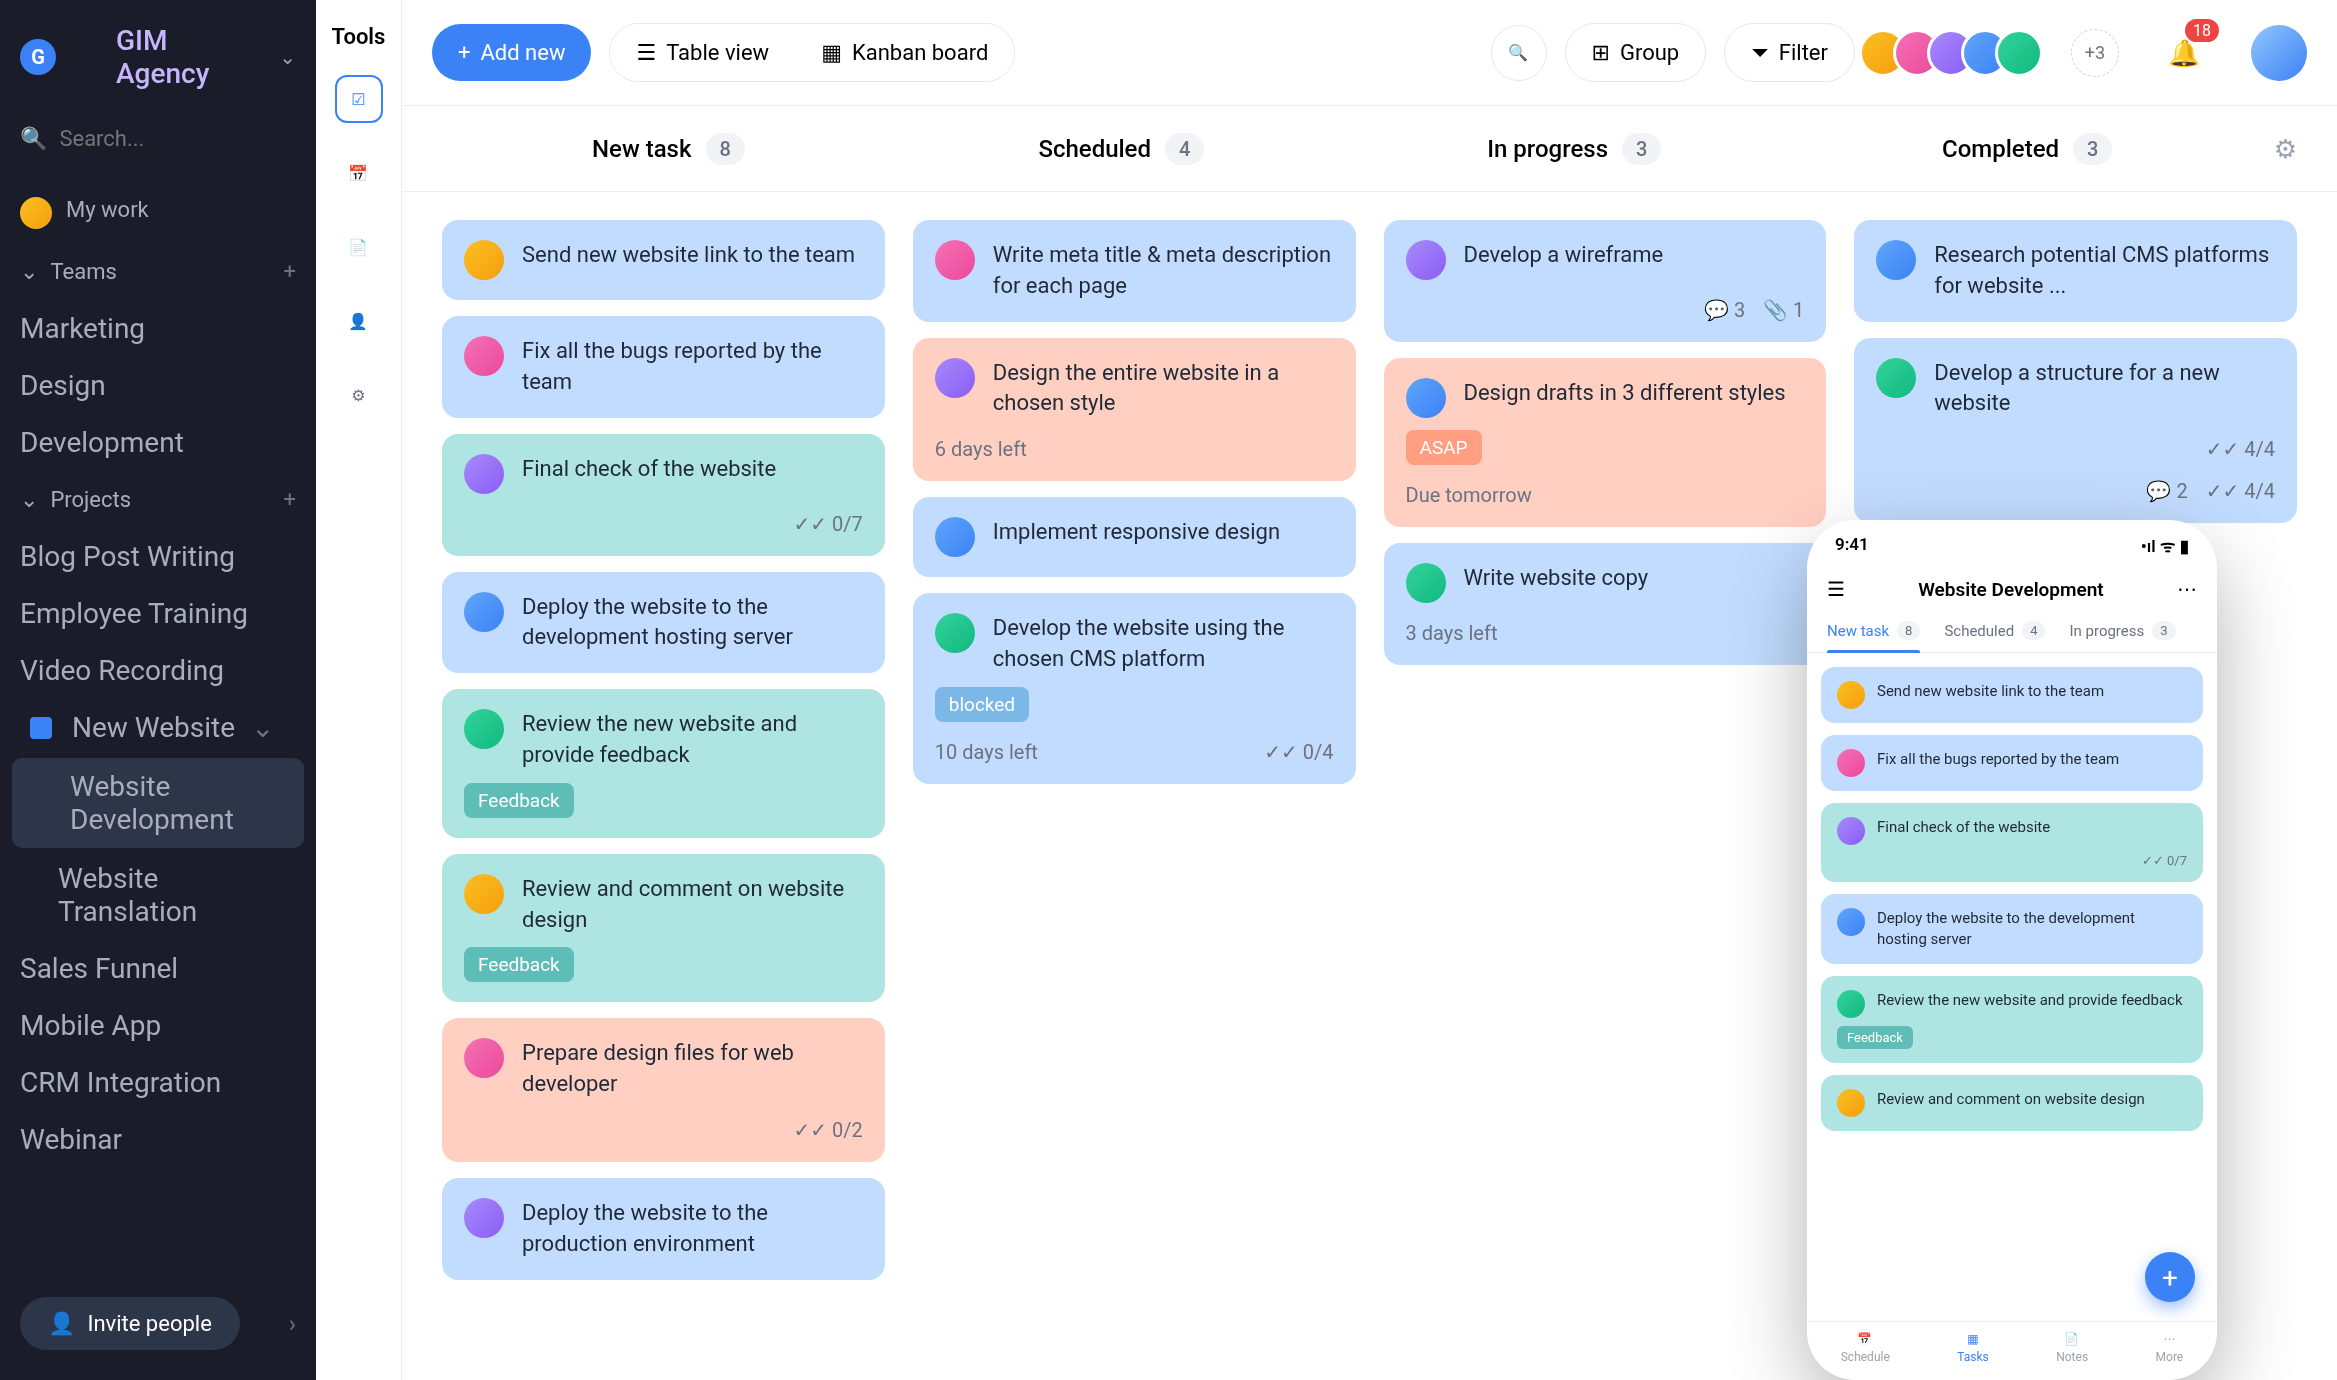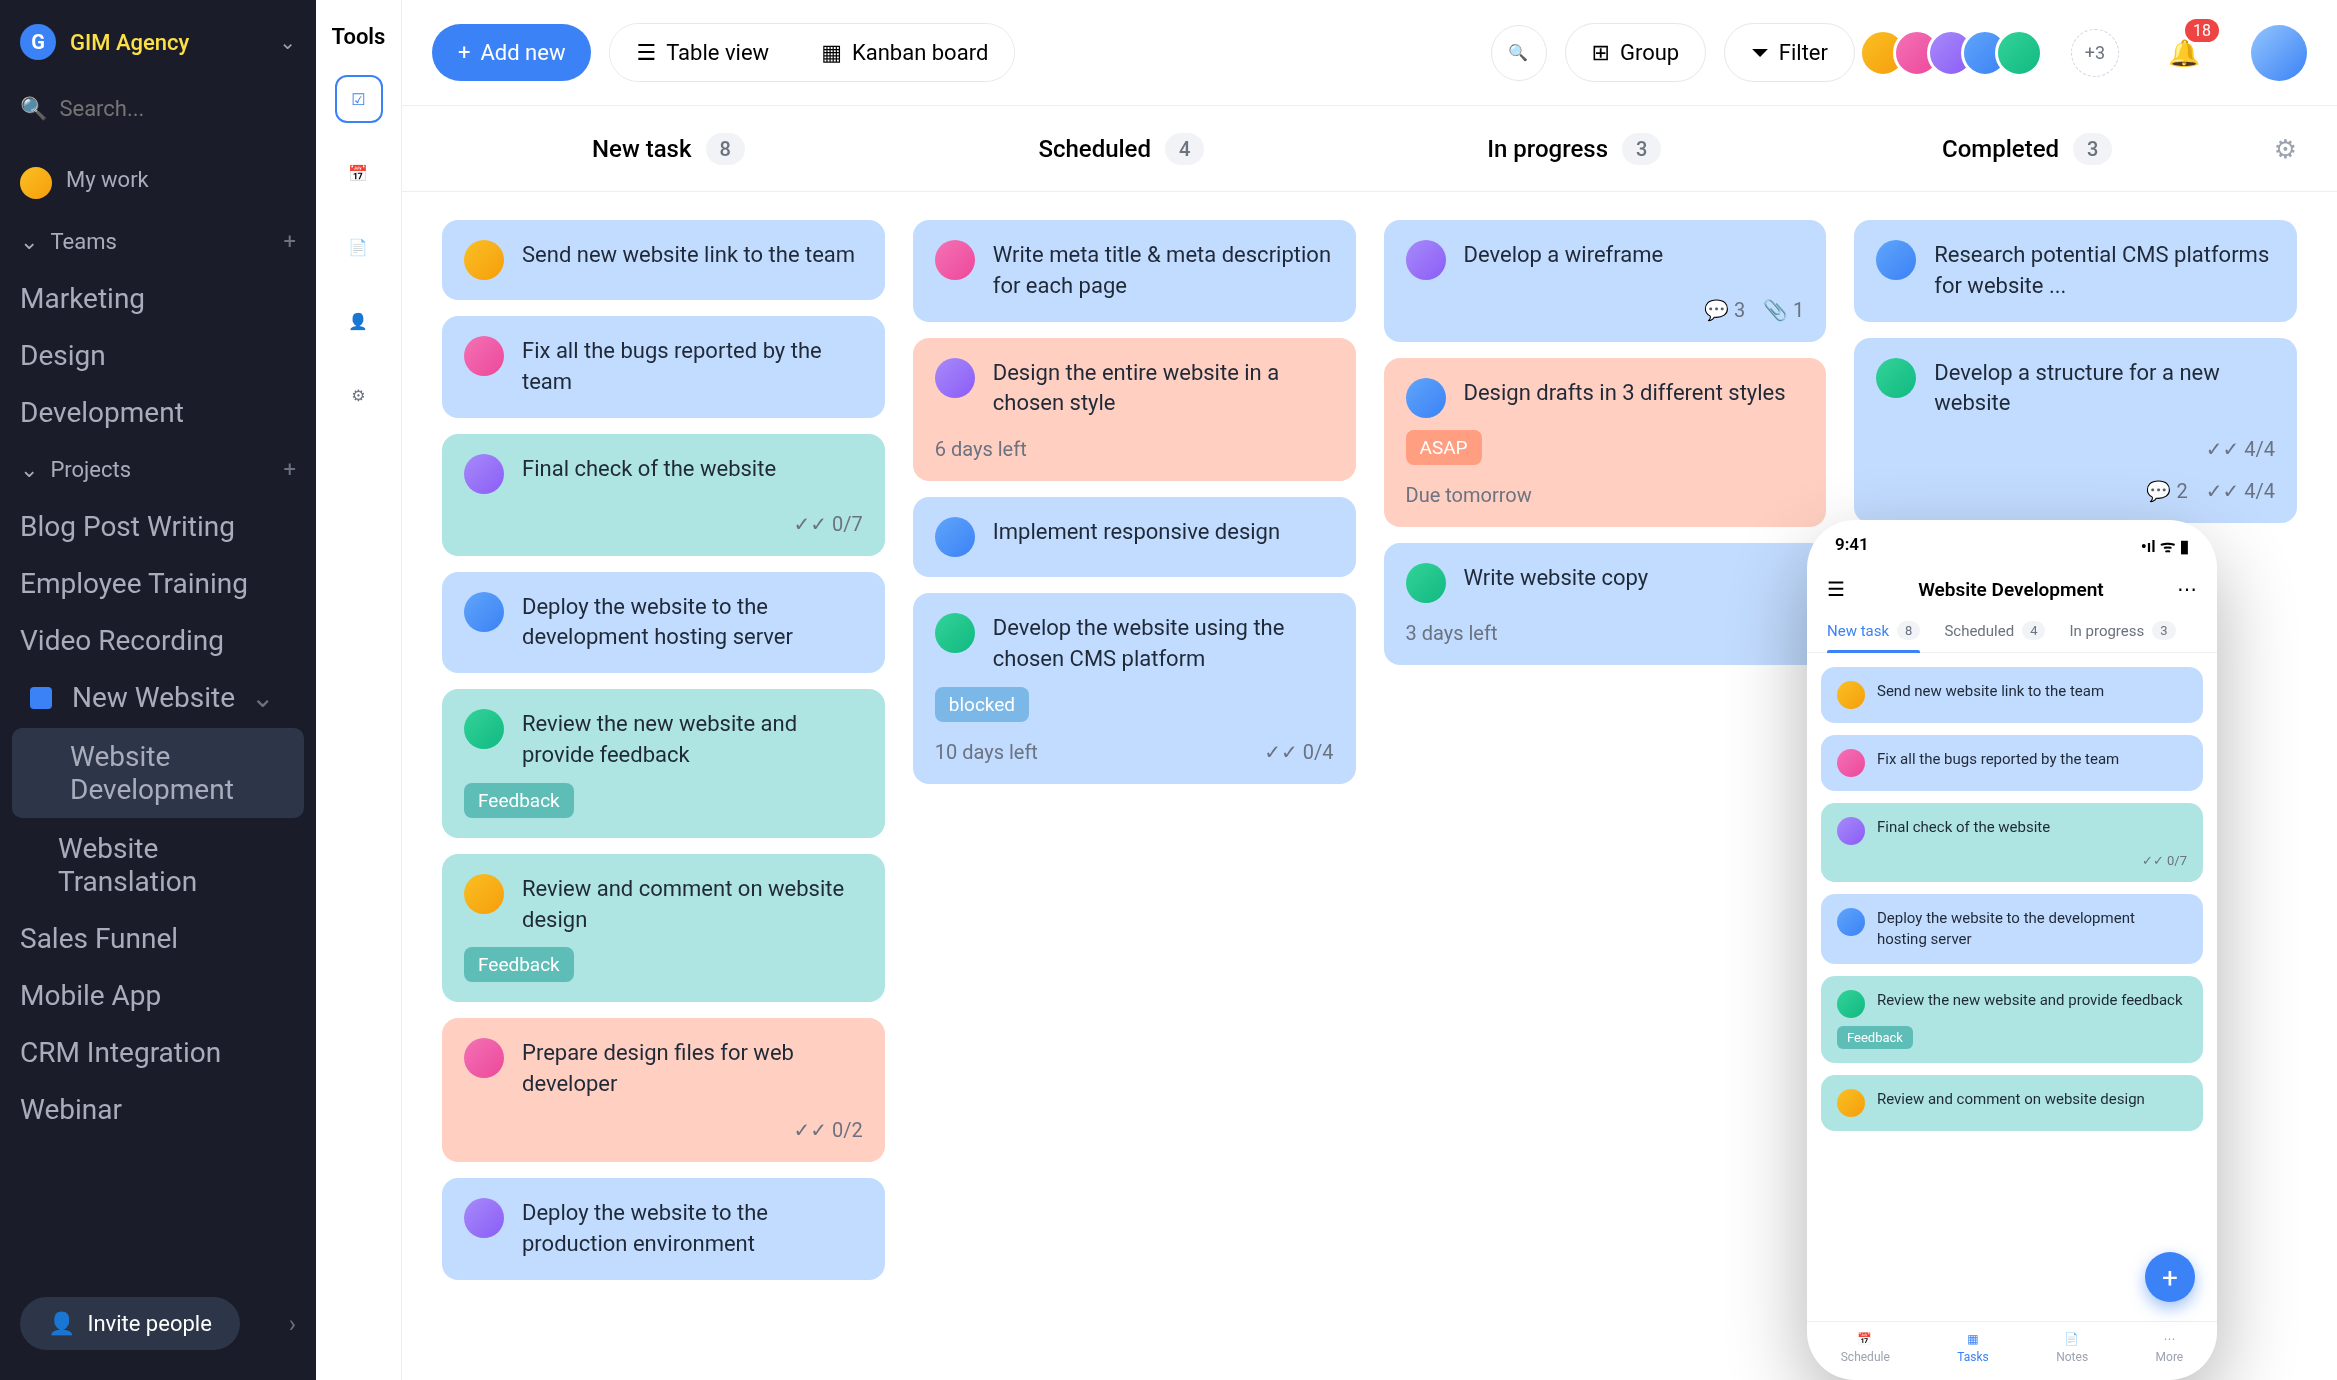--- a/index.html
+++ b/index.html
@@ -2,21 +2,21 @@
 <html><head>
 <meta charset="utf-8">
 <style>
 * { margin: 0; padding: 0; box-sizing: border-box; font-family: -apple-system, BlinkMacSystemFont, 'Segoe UI', Roboto, sans-serif; }
 body { background: #fff; width: 2337px; height: 1380px; overflow: hidden; position: relative; transform-origin: top left; }
 
 
 .sidebar { position: absolute; left: 0; top: 0; width: 316px; height: 100%; background: #1a1d29; color: #a9adbb; display: flex; flex-direction: column; }
 .workspace { display: flex; align-items: center; padding: 24px 20px; gap: 14px; cursor: pointer; }
 .workspace-logo { width: 36px; height: 36px; background: #3b82f6; border-radius: 50%; display: flex; align-items: center; justify-content: center; color: #fff; font-weight: 700; font-size: 20px; }
-.workspace-name { color: #fde047; font-size: 22px; font-weight: 500; flex: 1; }
+.workspace-name { color: #c4b5fd; font-size: 28px; font-weight: 500; flex: 1; margin-left: 46px; }
 .search-bar { margin: 0 20px 20px; display: flex; align-items: center; gap: 12px; padding: 12px 0; color: #6b7280; font-size: 22px; }
 .nav-item { display: flex; padding: 14px 20px; gap: 14px; font-size: 22px; cursor: pointer; }
 .nav-item .avatar { width: 32px; height: 32px; border-radius: 50%; background: linear-gradient(135deg,#fbbf24,#f59e0b); }
 .section { padding: 16px 20px; display: flex; align-items: center; gap: 12px; font-size: 22px; color: #a9adbb; }
 .section-plus { margin-left: auto; color: #6b7280; }
 .tree-item { padding: 12px 20px; font-size: 28px; cursor: pointer; }
 .tree-item.sub2 { padding-left: 30px; display:flex; align-items:center; gap:10px; }
 .tree-item.active { background: #2d3548; border-radius: 10px; margin: 2px 12px; padding-left: 58px; }
 .folder-icon { display:inline-flex; width:22px; height:22px; background:#3b82f6; border-radius:4px; margin-right:10px; }
 .sidebar-footer { margin-top: auto; padding: 30px 20px; display: flex; align-items: center; gap: 16px; }

